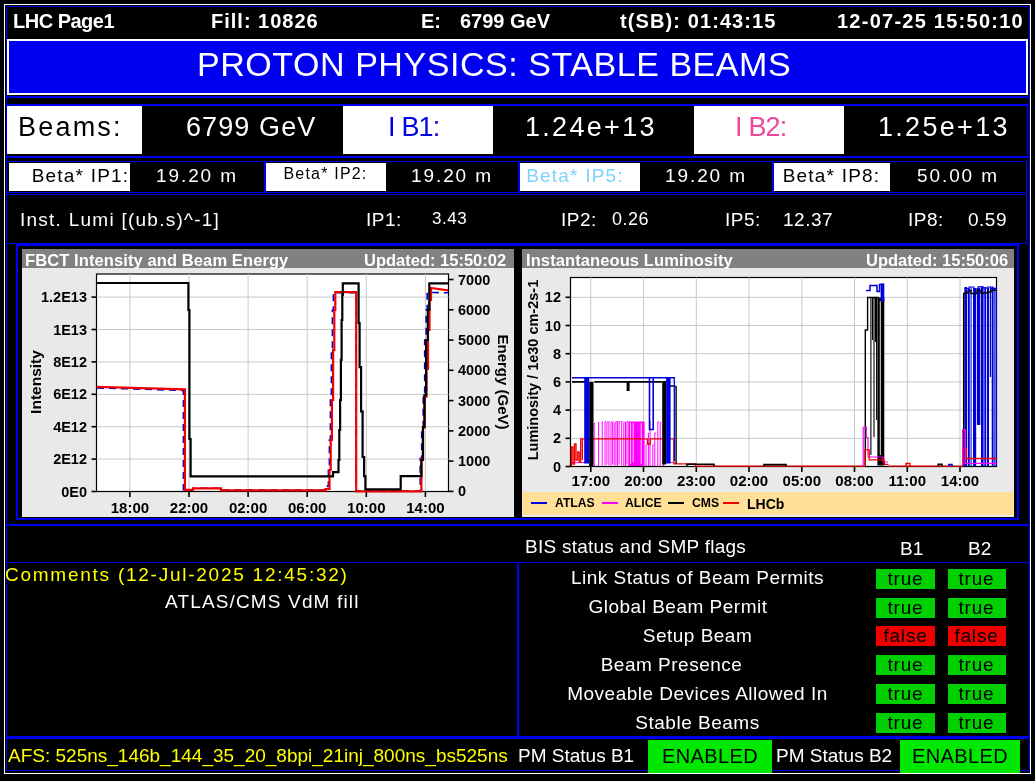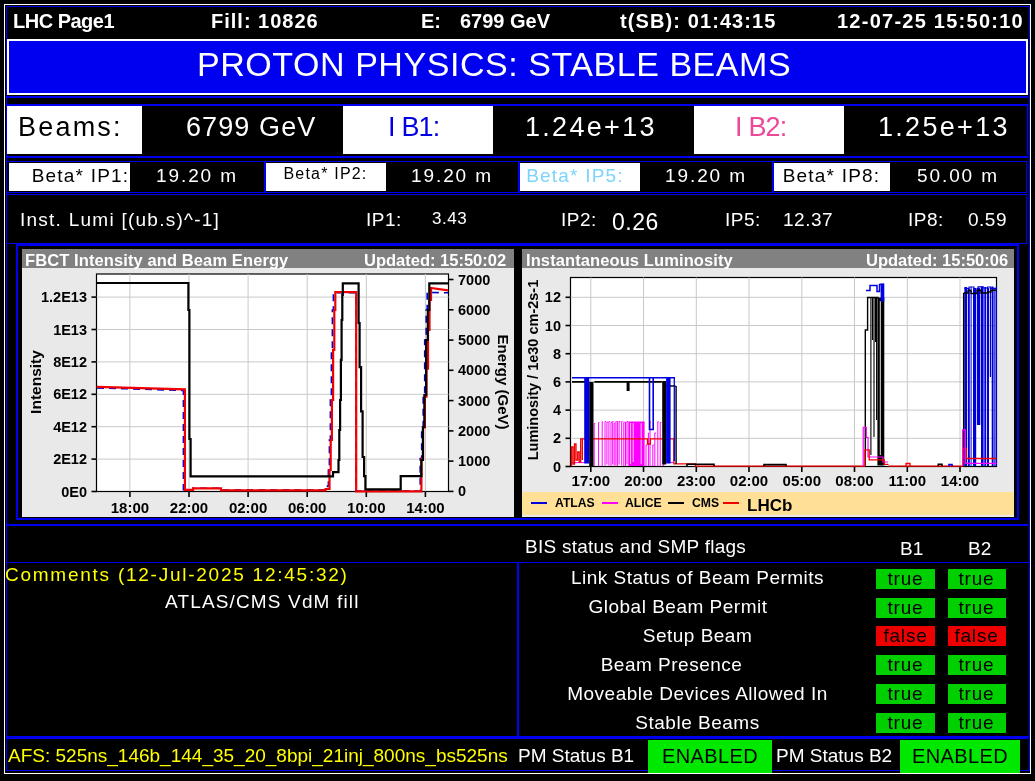--- a/index.html
+++ b/index.html
@@ -60,21 +60,21 @@
 
 <div class="abs" style="left:264px;top:161px;width:1.5px;height:32px;background:#0000f0;"></div>
 <div class="abs" style="left:518px;top:161px;width:1.5px;height:32px;background:#0000f0;"></div>
 <div class="abs" style="left:772px;top:161px;width:1.5px;height:32px;background:#0000f0;"></div>
 
 <div class="abs" style="left:6px;top:193.5px;width:1019px;height:48px;border:1.5px solid #0000f0;"></div>
 <div class="abs w" style="left:20px;top:209px;font-size:19px;letter-spacing:1.25px;">Inst. Lumi [(ub.s)^-1]</div>
 <div class="abs w" style="left:366px;top:209px;font-size:19px;letter-spacing:0.5px;">IP1:</div>
 <div class="abs w" style="left:432px;top:209px;font-size:17px;letter-spacing:0.5px;">3.43</div>
 <div class="abs w" style="left:548px;top:209px;font-size:19px;letter-spacing:0.5px;margin-left:13px;">IP2:</div>
-<div class="abs w" style="left:612px;top:209px;font-size:23px;letter-spacing:0.5px;">0.26</div>
+<div class="abs w" style="left:612px;top:209px;font-size:18px;letter-spacing:0.5px;">0.26</div>
 <div class="abs w" style="left:725px;top:209px;font-size:19px;letter-spacing:0.5px;">IP5:</div>
 <div class="abs w" style="left:783px;top:209px;font-size:19px;letter-spacing:0.5px;">12.37</div>
 <div class="abs w" style="left:908px;top:209px;font-size:19px;letter-spacing:0.5px;">IP8:</div>
 <div class="abs w" style="left:968px;top:209px;font-size:19px;letter-spacing:0.5px;">0.59</div>
 
 <div class="abs" style="left:16px;top:243.5px;width:999px;height:272px;border:2px solid #0000f0;background:#000;"></div>
 <div class="abs" style="left:22px;top:249px;width:492px;height:267.5px;background:#e9e9e9;"></div>
 <div class="abs" style="left:522px;top:249px;width:492px;height:267.5px;background:#e9e9e9;"></div>
 <div class="abs" style="left:22px;top:249px;width:492px;height:19px;background:#818181;"></div>
 <div class="abs w" style="left:25px;top:251px;font-size:16.5px;font-weight:bold;letter-spacing:0.1px;">FBCT Intensity and Beam Energy</div>
@@ -275,21 +275,21 @@
 </svg>
 
 <div class="abs" style="left:522px;top:491.7px;width:492px;height:23.8px;background:#ffe096;"></div>
 <div class="abs" style="left:530.5px;top:502px;width:16px;height:2px;background:#0000e0;"></div>
 <div class="abs" style="left:555px;top:496px;font-size:12.2px;font-weight:bold;color:#000;">ATLAS</div>
 <div class="abs" style="left:602px;top:502px;width:16px;height:2px;background:#ff00ff;"></div>
 <div class="abs" style="left:625px;top:496px;font-size:12.2px;font-weight:bold;color:#000;text-align:right;">ALICE</div>
 <div class="abs" style="left:668px;top:502px;width:16px;height:2px;background:#000;"></div>
 <div class="abs" style="left:692px;top:496px;font-size:12.2px;font-weight:bold;color:#000;">CMS</div>
 <div class="abs" style="left:723px;top:502px;width:16px;height:2px;background:#f00000;"></div>
-<div class="abs" style="left:747px;top:496px;font-size:17px;font-weight:bold;color:#000;">LHCb</div>
+<div class="abs" style="left:747px;top:496px;font-size:14px;font-weight:bold;color:#000;">LHCb</div>
 
 <div class="abs" style="left:6px;top:524px;width:1022px;height:2px;background:#0000f0;"></div>
 
 <div class="abs w" style="left:525px;top:536px;font-size:19px;letter-spacing:0.25px;">BIS status and SMP flags</div>
 <div class="abs w" style="left:900px;top:538px;font-size:19px;">B1</div>
 <div class="abs w" style="left:968px;top:538px;font-size:19px;">B2</div>
 
 <div class="abs" style="left:6px;top:562px;width:511px;height:173px;border:1px solid #0000f0;"></div>
 <div class="abs y" style="left:5px;top:564px;font-size:19px;letter-spacing:1.75px;">Comments (12-Jul-2025 12:45:32)</div>
 <div class="abs w" style="left:165px;top:591px;font-size:19px;letter-spacing:1.15px;">ATLAS/CMS VdM fill</div>

